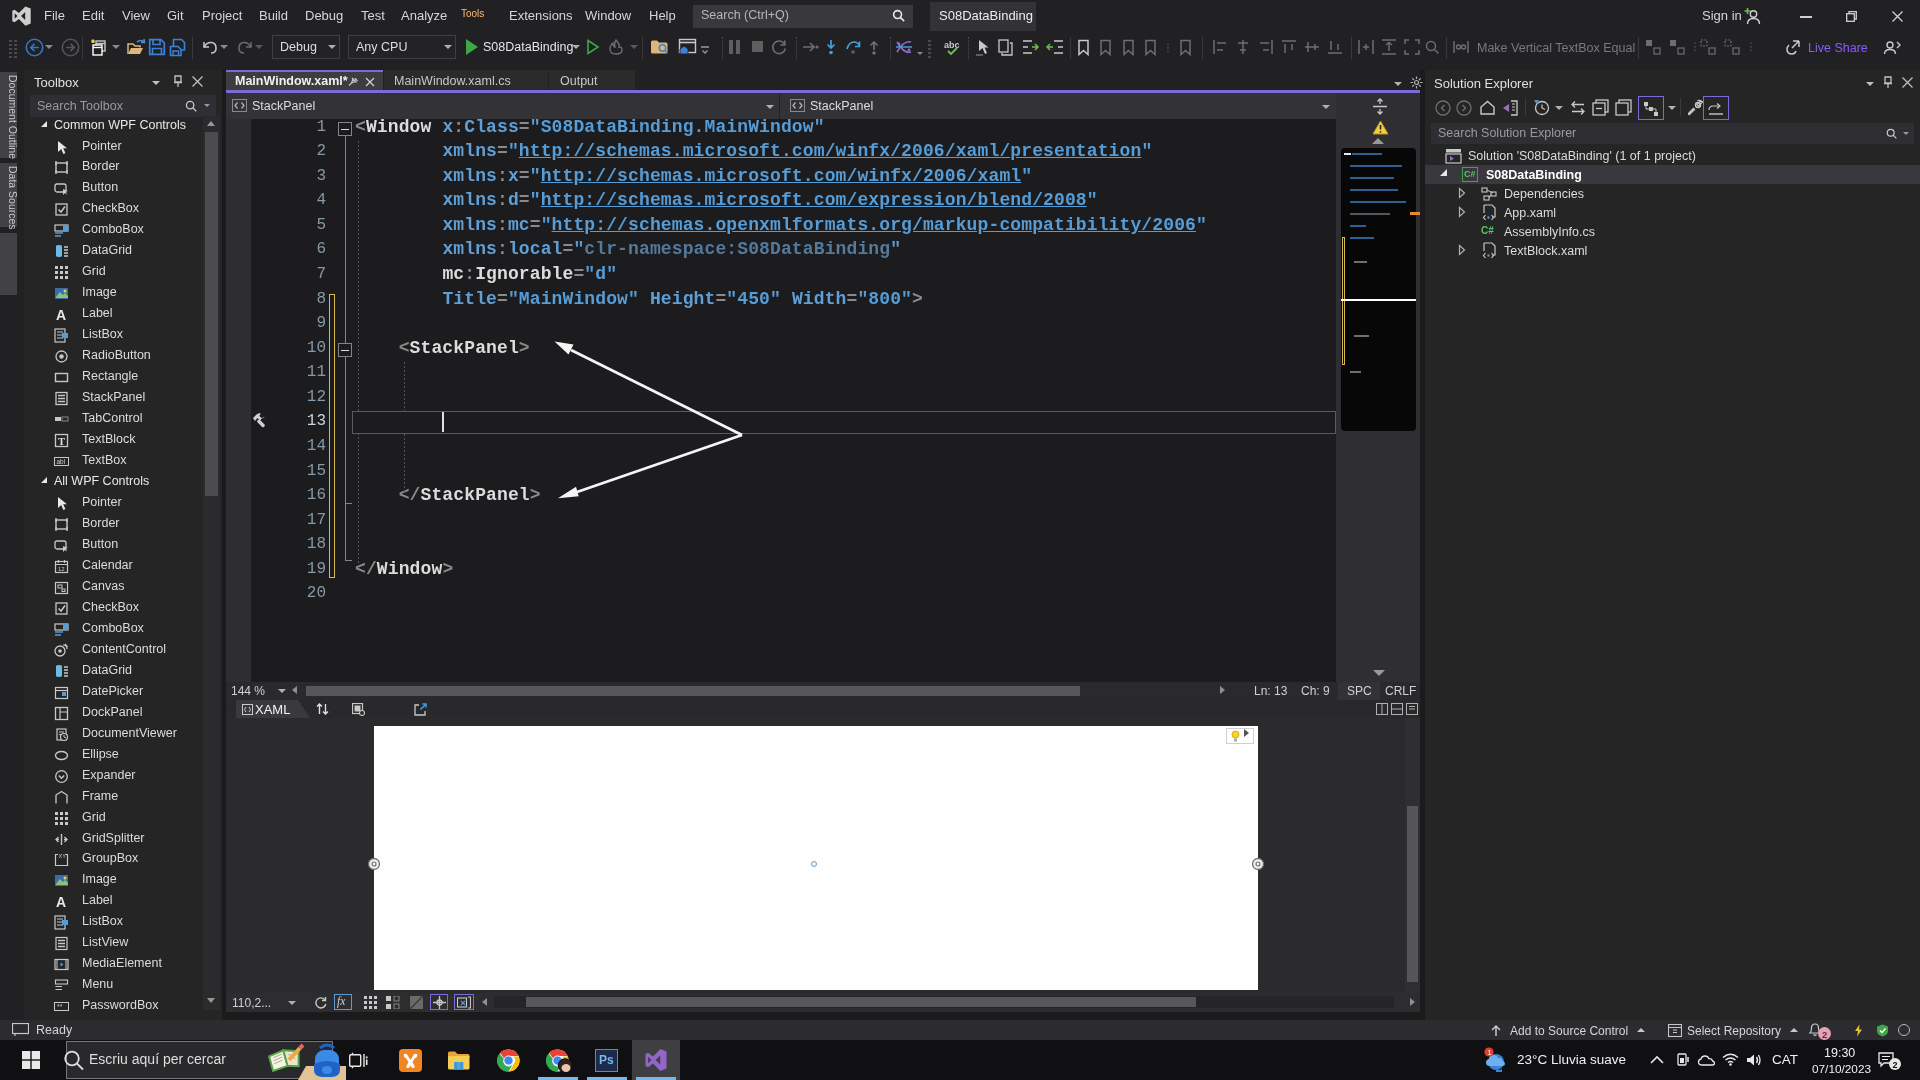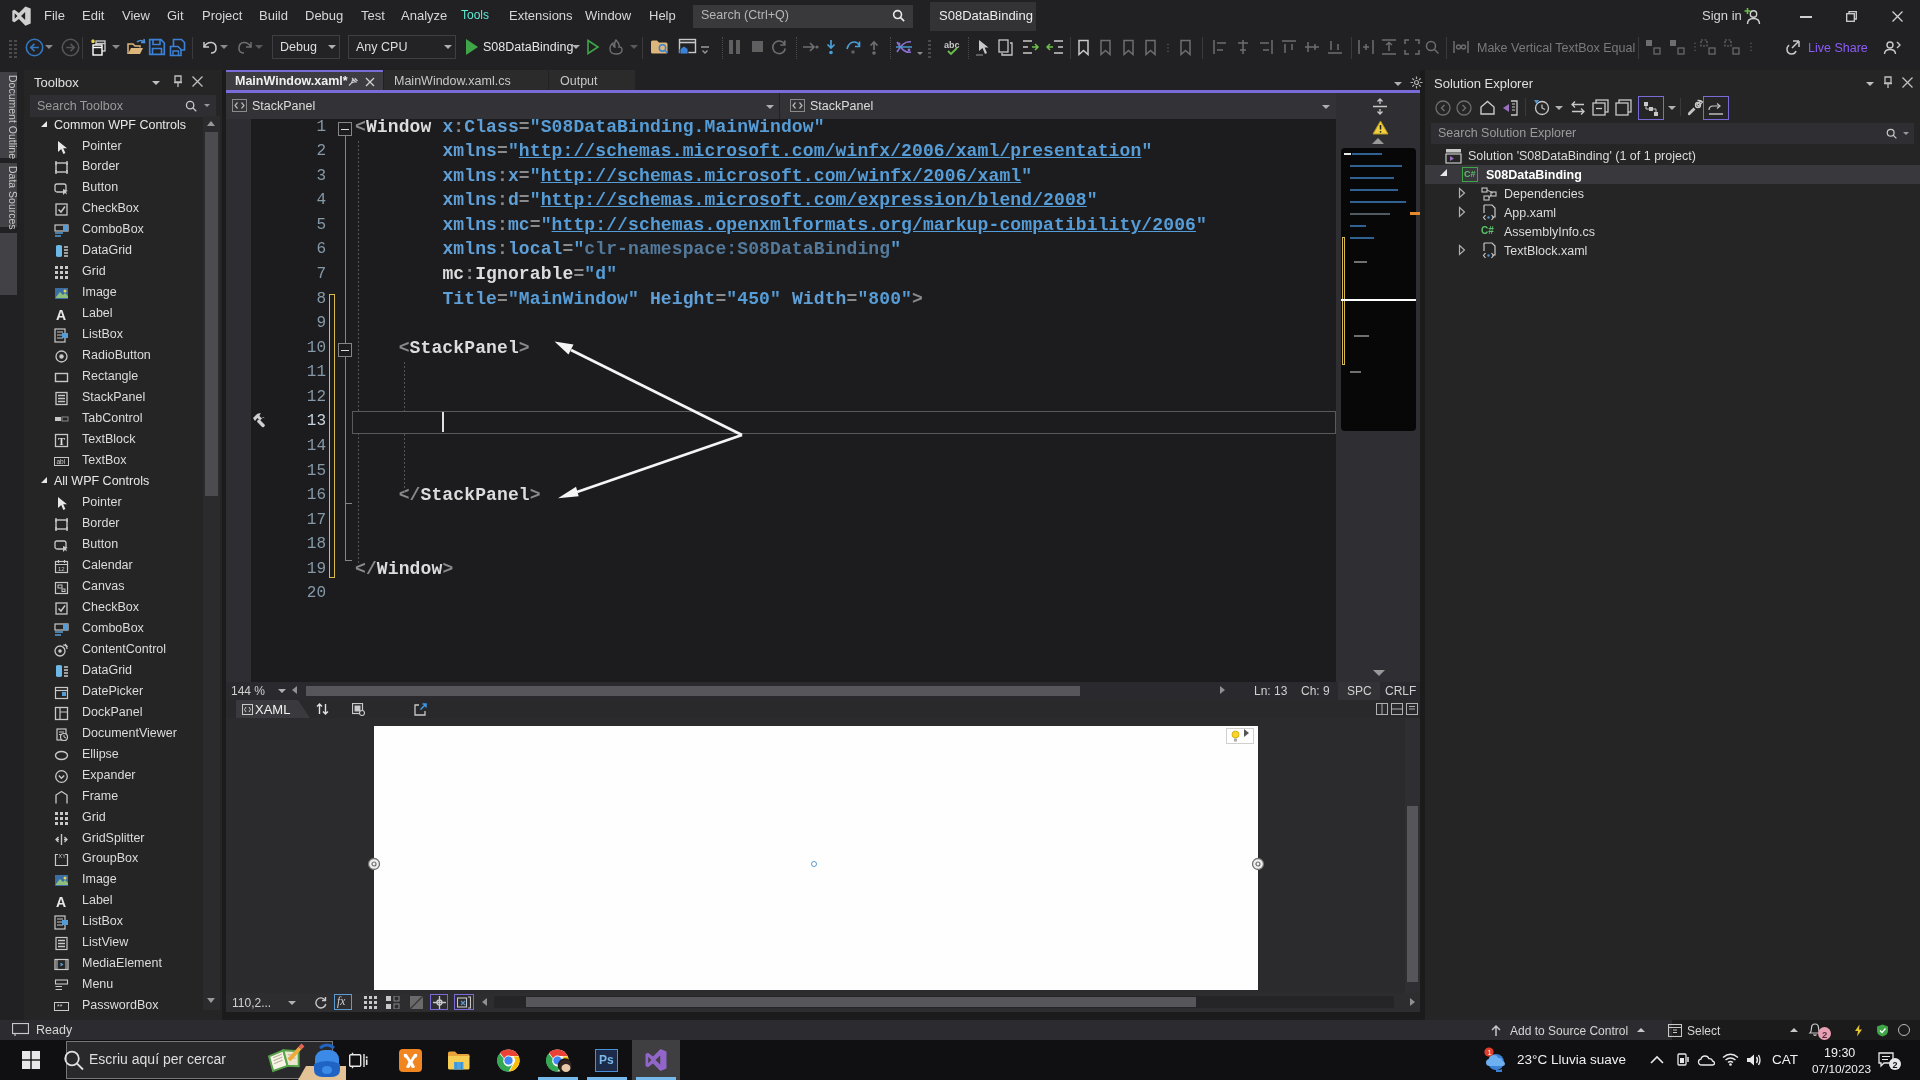--- a/index.html
+++ b/index.html
@@ -15,21 +15,21 @@
     </svg>
 <span class="abs" style="left:44px;top:8px;font-size:13px;color:#d6d6d6;">File</span>
 <span class="abs" style="left:82px;top:8px;font-size:13px;color:#d6d6d6;">Edit</span>
 <span class="abs" style="left:122px;top:8px;font-size:13px;color:#d6d6d6;">View</span>
 <span class="abs" style="left:167px;top:8px;font-size:13px;color:#d6d6d6;">Git</span>
 <span class="abs" style="left:202px;top:8px;font-size:13px;color:#d6d6d6;">Project</span>
 <span class="abs" style="left:259px;top:8px;font-size:13px;color:#d6d6d6;">Build</span>
 <span class="abs" style="left:305px;top:8px;font-size:13px;color:#d6d6d6;">Debug</span>
 <span class="abs" style="left:361px;top:8px;font-size:13px;color:#d6d6d6;">Test</span>
 <span class="abs" style="left:401px;top:8px;font-size:13px;color:#d6d6d6;">Analyze</span>
-<span class="abs" style="left:461px;top:8px;font-size:12px;color:#5eead4;">Tools</span>
+<span class="abs" style="left:461px;top:8px;font-size:10px;color:#fdba74;">Tools</span>
 <span class="abs" style="left:509px;top:8px;font-size:13px;color:#d6d6d6;">Extensions</span>
 <span class="abs" style="left:585px;top:8px;font-size:13px;color:#d6d6d6;">Window</span>
 <span class="abs" style="left:649px;top:8px;font-size:13px;color:#d6d6d6;">Help</span>
 <div class="abs" style="left:693px;top:5px;width:220px;height:23px;background:#39393b;"></div>
 <span class="abs" style="left:701px;top:8px;font-size:12.5px;color:#b6b6b6;">Search (Ctrl+Q)</span>
 <svg class="abs" style="left:891px;top:8px" width="15" height="15" viewBox="0 0 16 16">
       <circle cx="7" cy="7" r="4.2" fill="none" stroke="#e8e8e8" stroke-width="1.7"></circle>
       <line x1="10" y1="10" x2="14" y2="14" stroke="#e8e8e8" stroke-width="1.7"></line>
     </svg>
 <div class="abs" style="left:930px;top:2px;width:106px;height:29px;background:#333335;"></div>
@@ -1004,21 +1004,21 @@
 <div class="abs" style="left:57px;top:172px;">
       <svg width="15" height="17" viewBox="0 0 15 17">
         <path d="M2 1 L10 1 L13 4 L13 13 L10 13" fill="none" stroke="#c8c8c8" stroke-width="1.2"></path>
         <path d="M2 1 L2 9" stroke="#c8c8c8" stroke-width="1.2"></path>
         <path d="M3.5 11 L1.5 13.5 L3.5 16 M9.5 11 L11.5 13.5 L9.5 16" fill="none" stroke="#c8c8c8" stroke-width="1.2"></path>
         <circle cx="6.5" cy="13.5" r="1.2" fill="#4f94cf"></circle>
       </svg>
     </div>
 <span class="abs" style="left:79px;top:174px;font-size:12.5px;color:#dcdcdc;">TextBlock.xaml</span>
 </div>
-<div class="abs" style="left:0;top:1020px;width:1672px;height:20px;background:#2c2c30;text-decoration:underline;">
+<div class="abs" style="left:0;top:1020px;width:1920px;height:20px;background:#2c2c30;text-decoration:underline;">
 <svg class="abs" style="left:12px;top:3px" width="17" height="14" viewBox="0 0 17 14">
       <rect x="0.5" y="0.5" width="16" height="10" fill="none" stroke="#c8c8c8" stroke-width="1.2"></rect>
       <path d="M3 13 L3 10.5 L7 10.5" fill="none" stroke="#c8c8c8" stroke-width="1.2"></path>
     </svg>
 <span class="abs" style="left:36px;top:3px;font-size:12.5px;color:#d6d6d6;">Ready</span>
 <svg class="abs" style="left:1490px;top:4px" width="12" height="13" viewBox="0 0 12 13">
       <path d="M6 12 L6 2 M2 6 L6 2 L10 6" fill="none" stroke="#c8c8c8" stroke-width="1.5"></path>
     </svg>
 <span class="abs" style="left:1510px;top:4px;font-size:12px;color:#d6d6d6;">Add to Source Control</span>
 <span class="abs" style="left:1637px;top:8px;width:0;height:0;border-left:4px solid transparent;border-right:4px solid transparent;border-bottom:4px solid #c8c8c8;"></span>

